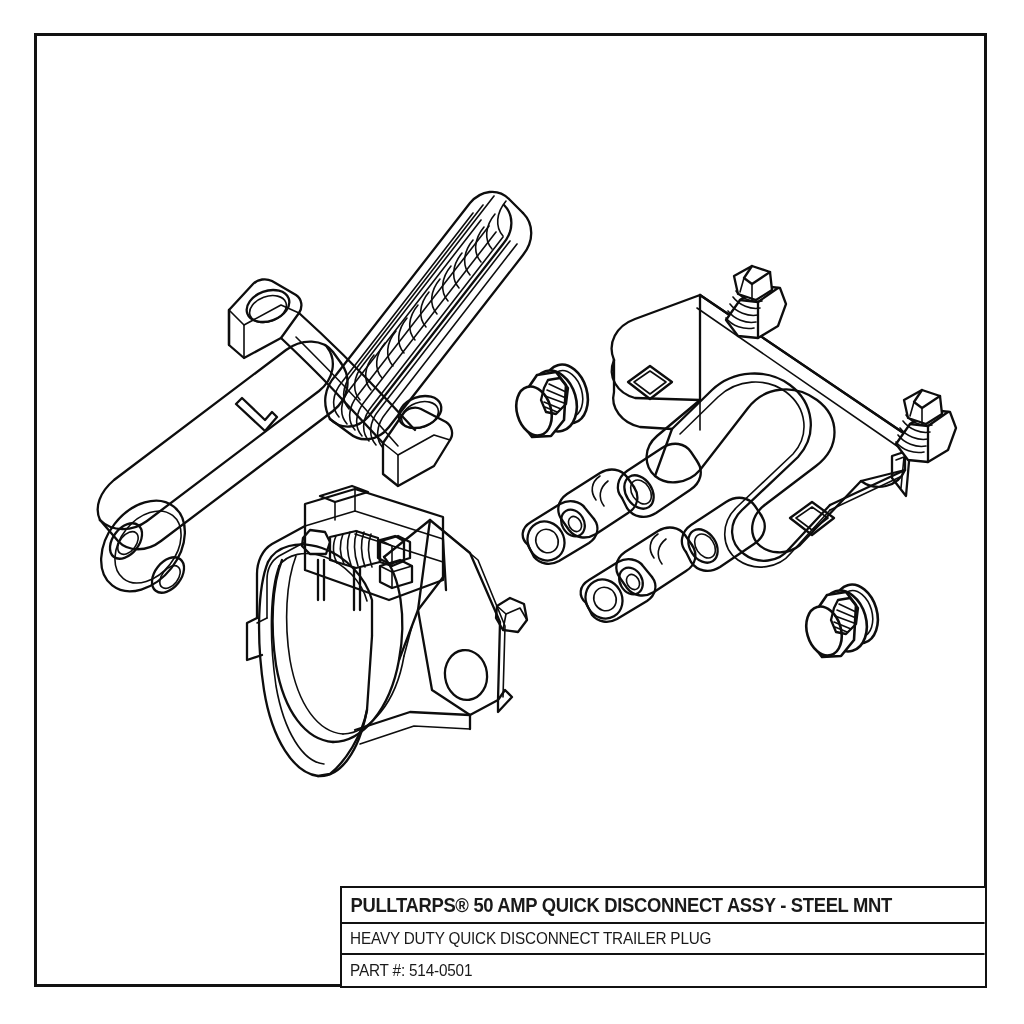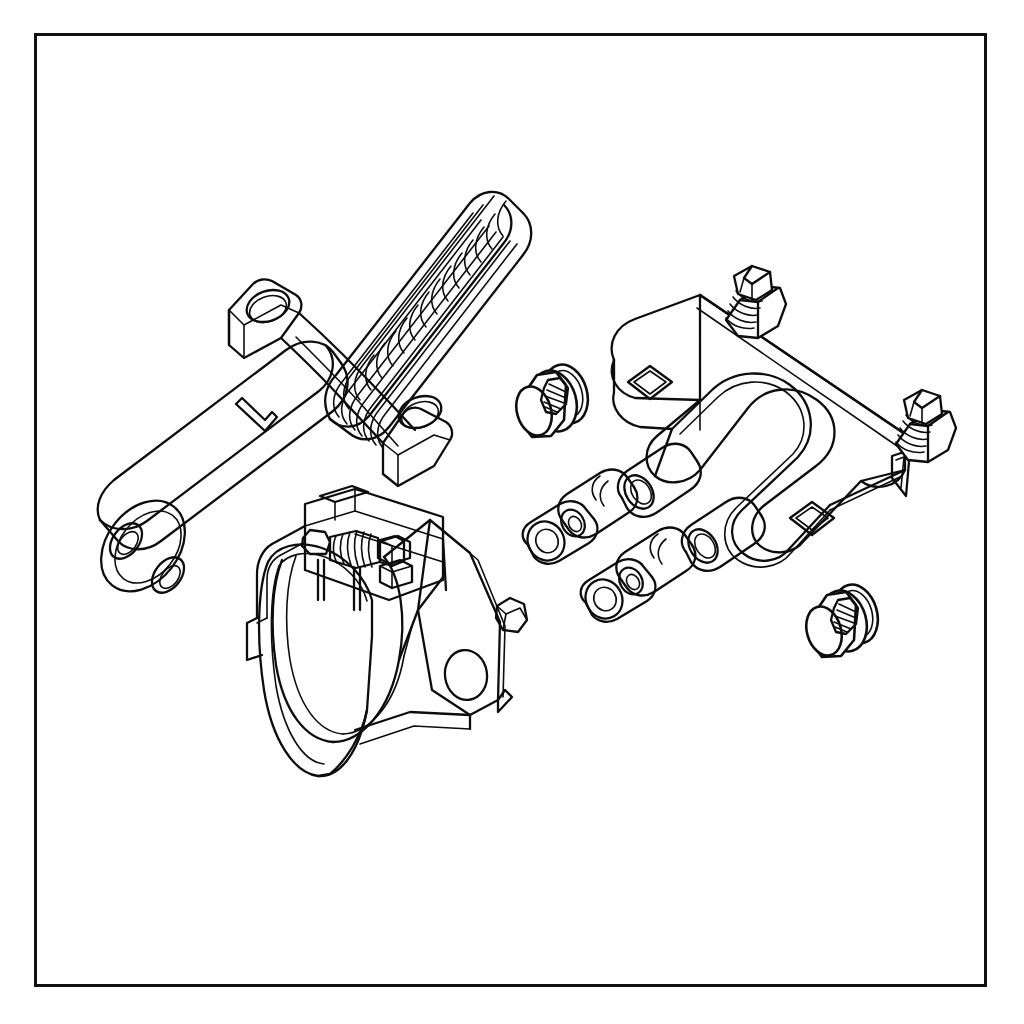--- a/index.html
+++ b/index.html
@@ -396,14 +396,19 @@
         <path d="M839 604 L856 612"></path>
         <path d="M837 610 L856 618"></path>
         <path d="M835 616 L854 623"></path>
         <path d="M834 622 L851 629"></path>
         <path d="M835 627 L847 632"></path>
       </g>
     </g>
 
   </svg>
 
+  <div class="title-block">
+    <div class="tb-row title">PULLTARPS® 50 AMP QUICK DISCONNECT ASSY - STEEL MNT</div>
+    <div class="tb-row subtitle">HEAVY DUTY QUICK DISCONNECT TRAILER PLUG</div>
+    <div class="tb-row partno">PART #: 514-0501</div>
+  </div>
 
 </div>
 
 </body></html>

